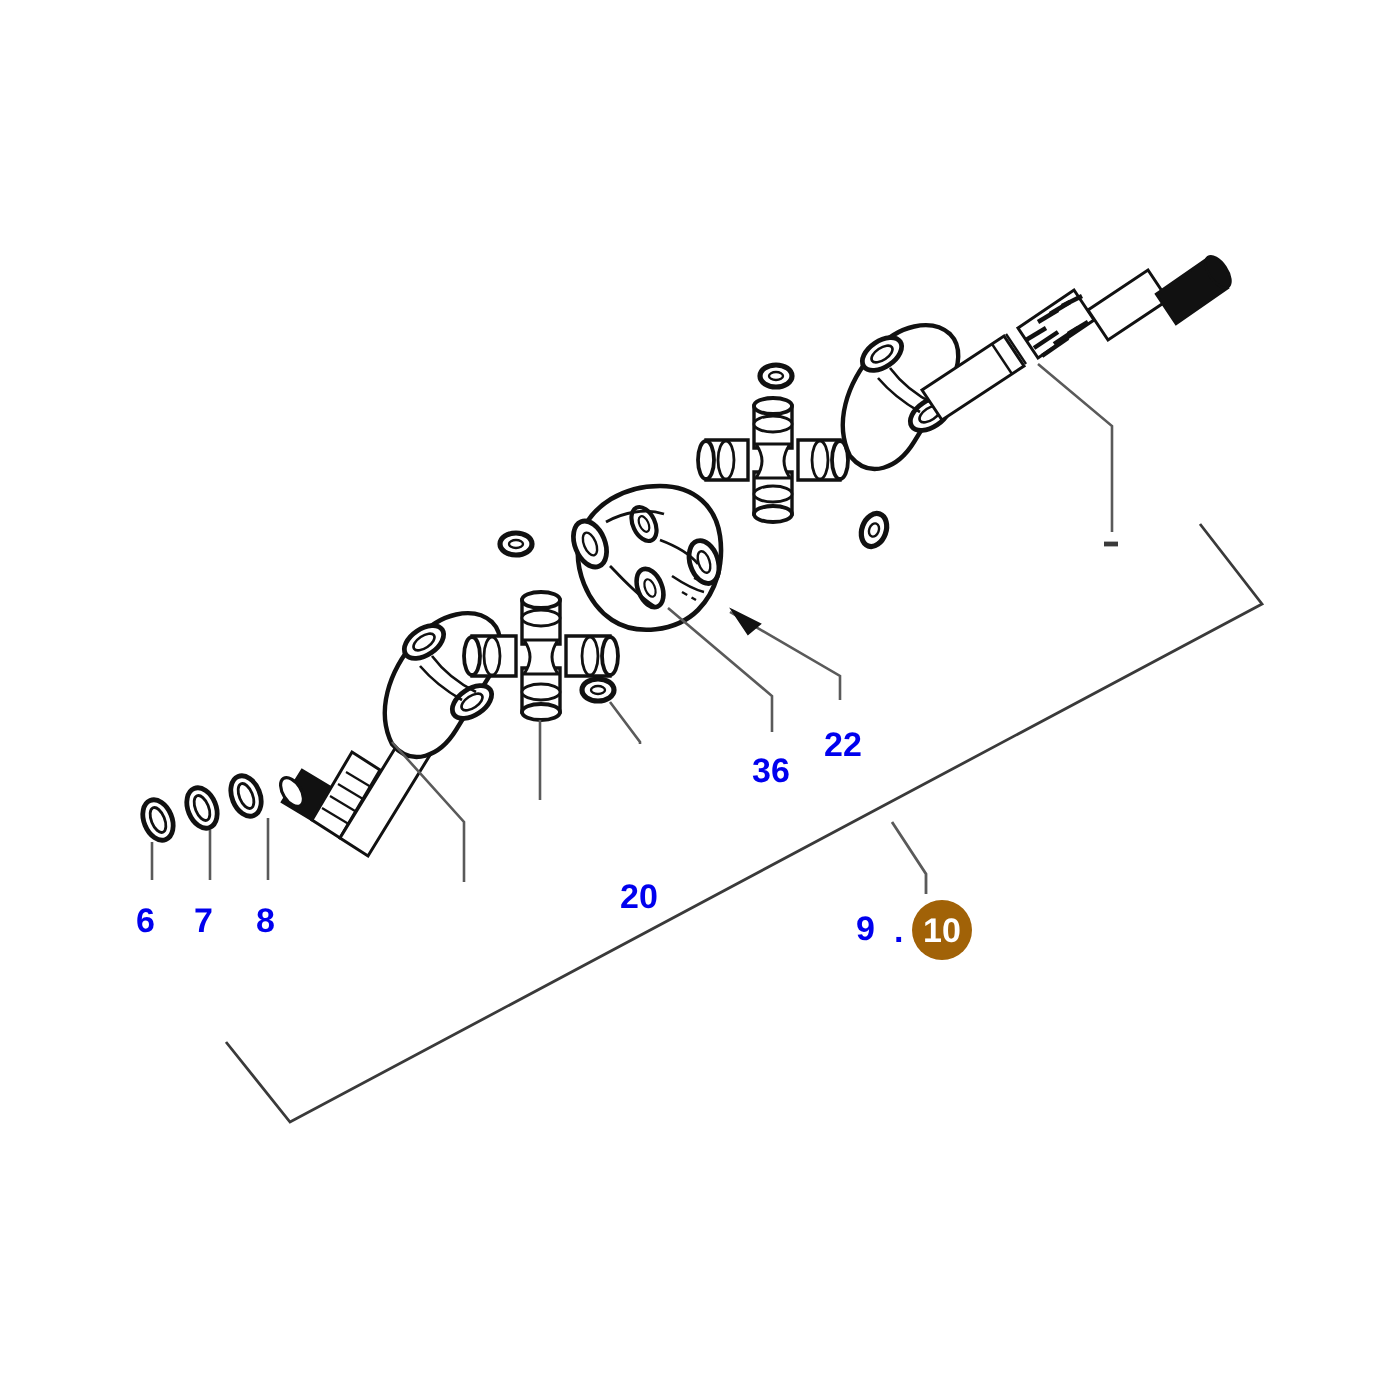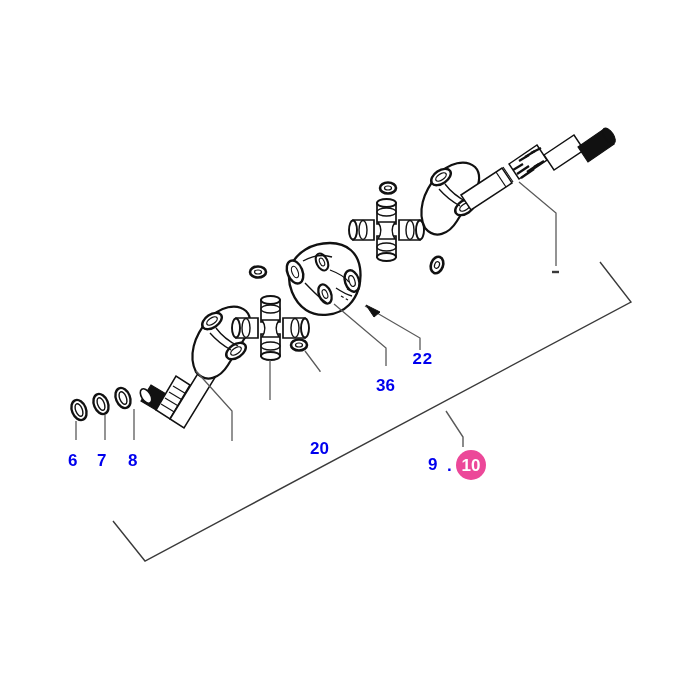--- a/index.html
+++ b/index.html
@@ -32,21 +32,21 @@
     color: #0000ee;
     line-height: 1;
     white-space: nowrap;
     user-select: none;
   }
   .callout-highlight {
     position: absolute;
     width: 30px;
     height: 30px;
     border-radius: 50%;
-    background: #ec4899;
+    background: #a16207;
     color: #ffffff;
     font-family: "Liberation Sans", sans-serif;
     font-weight: bold;
     font-size: 17px;
     display: flex;
     align-items: center;
     justify-content: center;
     line-height: 1;
     user-select: none;
   }
@@ -283,15 +283,15 @@
   <div class="callout" style="left:428px; top:456px;">9</div>
 
   <div class="dot-sep" style="left:447px; top:456px;">.</div>
 
   <div class="callout-highlight" style="left:456px; top:450px;">10</div>
 
   <div class="callout" style="left:310px; top:396px;margin-top:44px;">20</div>
 
   <div class="callout" style="left:376px; top:377px;">36</div>
 
-  <div class="callout" style="left:412px; top:351px;font-family:Liberation Mono, monospace;">22</div>
+  <div class="callout" style="left:412px; top:364px;">22</div>
 
 </div>
 
 </body></html>

